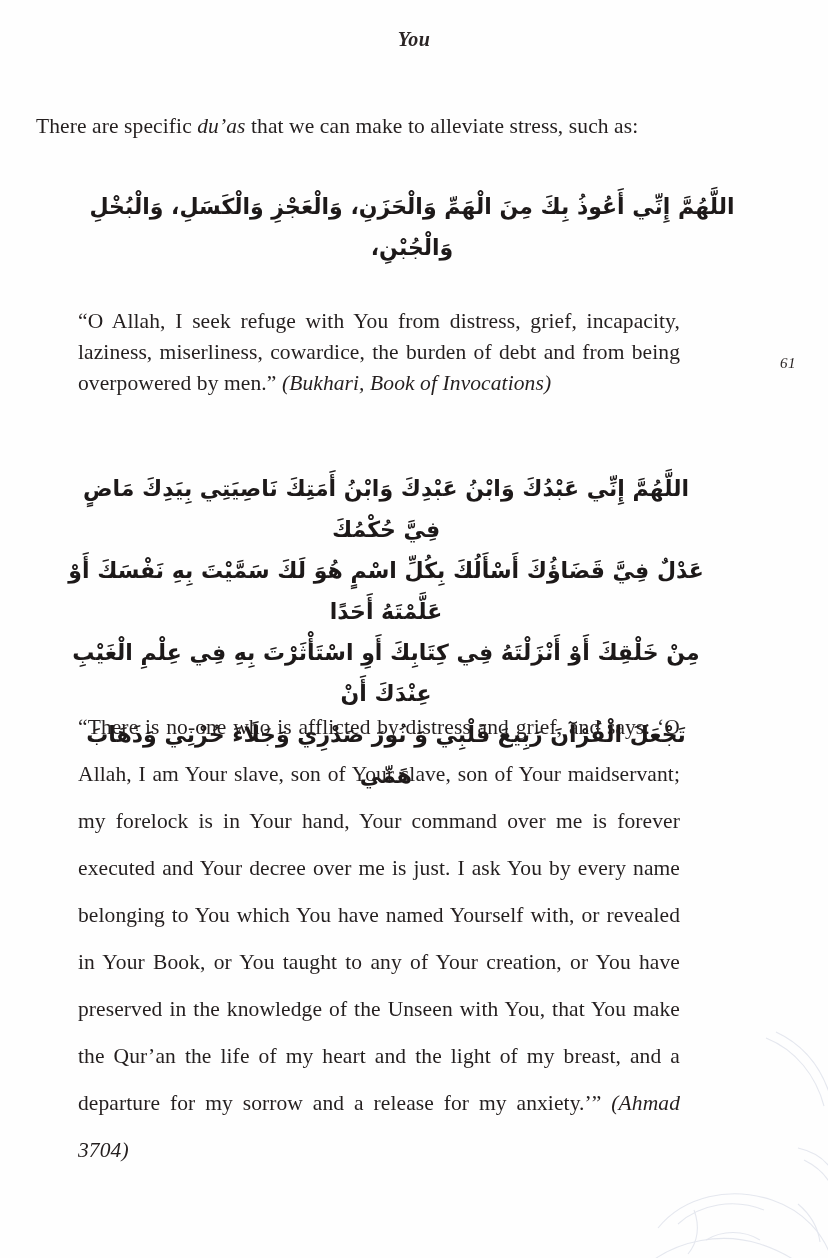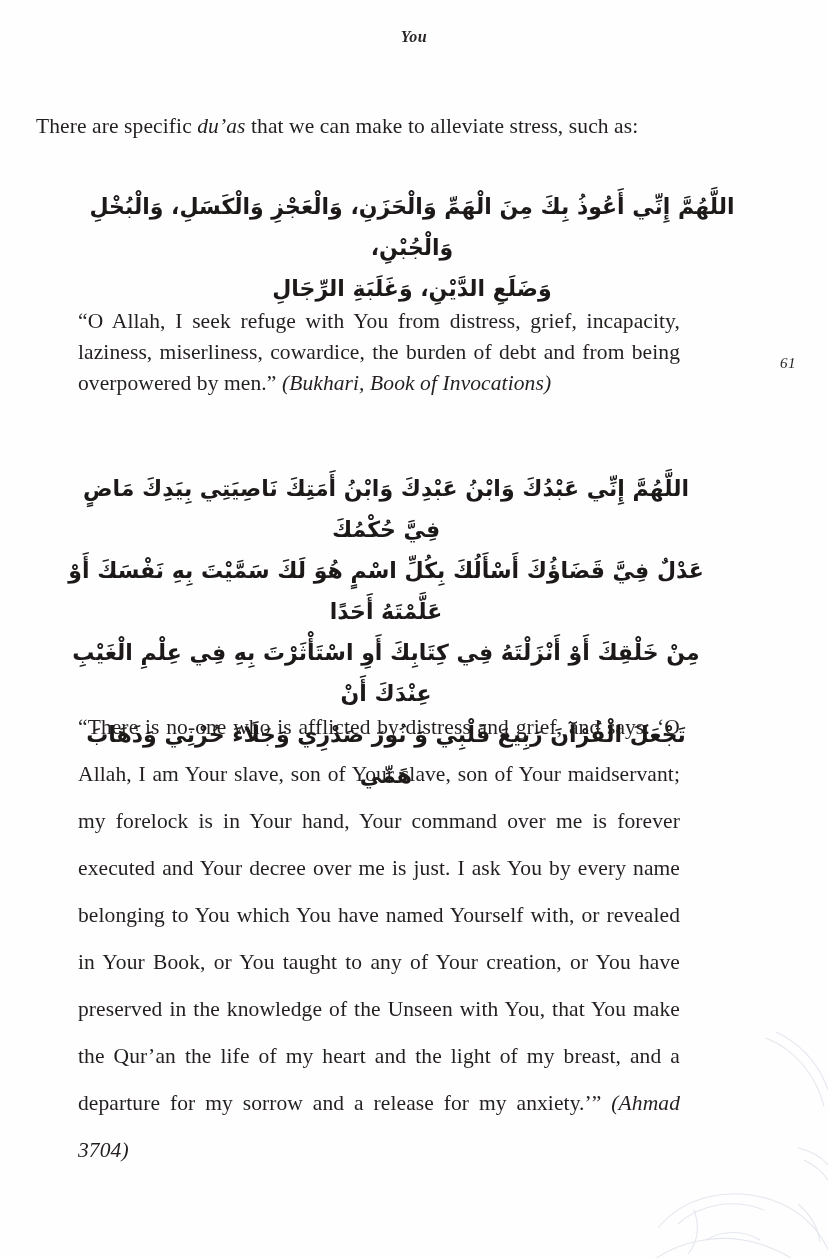--- a/index.html
+++ b/index.html
@@ -19,21 +19,21 @@
   }
 
   
   .running-head {
     position: absolute;
     top: 28px;
     left: 0;
     width: 828px;
     text-align: center;
     font-style: italic;
-    font-size: 16px;
+    font-size: 20px;
     font-weight: 700;
     letter-spacing: 0.5px;
     color: #2a2424;
     font-family: "Liberation Serif", "DejaVu Serif", serif;
   }
 
   
   .folio {
     position: absolute;
     right: 32px;
@@ -150,21 +150,20 @@
   <div class="running-head">You</div>
 
   <div class="folio">61</div>
 
   <div class="col">
     <p class="body lead"><span>There are specific </span><span class="ital">du’as</span><span> that we can make to alleviate stress, such as:</span></p>
   </div>
 
   <div class="arabic-block-1">
     <p class="arabic">اللَّهُمَّ إِنِّي أَعُوذُ بِكَ مِنَ الْهَمِّ وَالْحَزَنِ، وَالْعَجْزِ وَالْكَسَلِ، وَالْبُخْلِ وَالْجُبْنِ،</p>
-    <p class="arabic">وَضَلَعِ الدَّيْنِ، وَغَلَبَةِ الرِّجَالِ</p>
   </div>
 
   <div class="quote-1">
     <p class="body"><span>“O Allah, I seek refuge with You from distress, grief, incapacity, laziness, miserliness, cowardice, the burden of debt and from being overpowered by men.” </span><span class="ital">(Bukhari, Book of Invocations)</span></p>
   </div>
 
   <div class="arabic-block-2">
     <p class="arabic arabic-line">اللَّهُمَّ إِنِّي عَبْدُكَ وَابْنُ عَبْدِكَ وَابْنُ أَمَتِكَ نَاصِيَتِي بِيَدِكَ مَاضٍ فِيَّ حُكْمُكَ</p>
     <p class="arabic arabic-line">عَدْلٌ فِيَّ قَضَاؤُكَ أَسْأَلُكَ بِكُلِّ اسْمٍ هُوَ لَكَ سَمَّيْتَ بِهِ نَفْسَكَ أَوْ عَلَّمْتَهُ أَحَدًا</p>
     <p class="arabic arabic-line">مِنْ خَلْقِكَ أَوْ أَنْزَلْتَهُ فِي كِتَابِكَ أَوِ اسْتَأْثَرْتَ بِهِ فِي عِلْمِ الْغَيْبِ عِنْدَكَ أَنْ</p>

